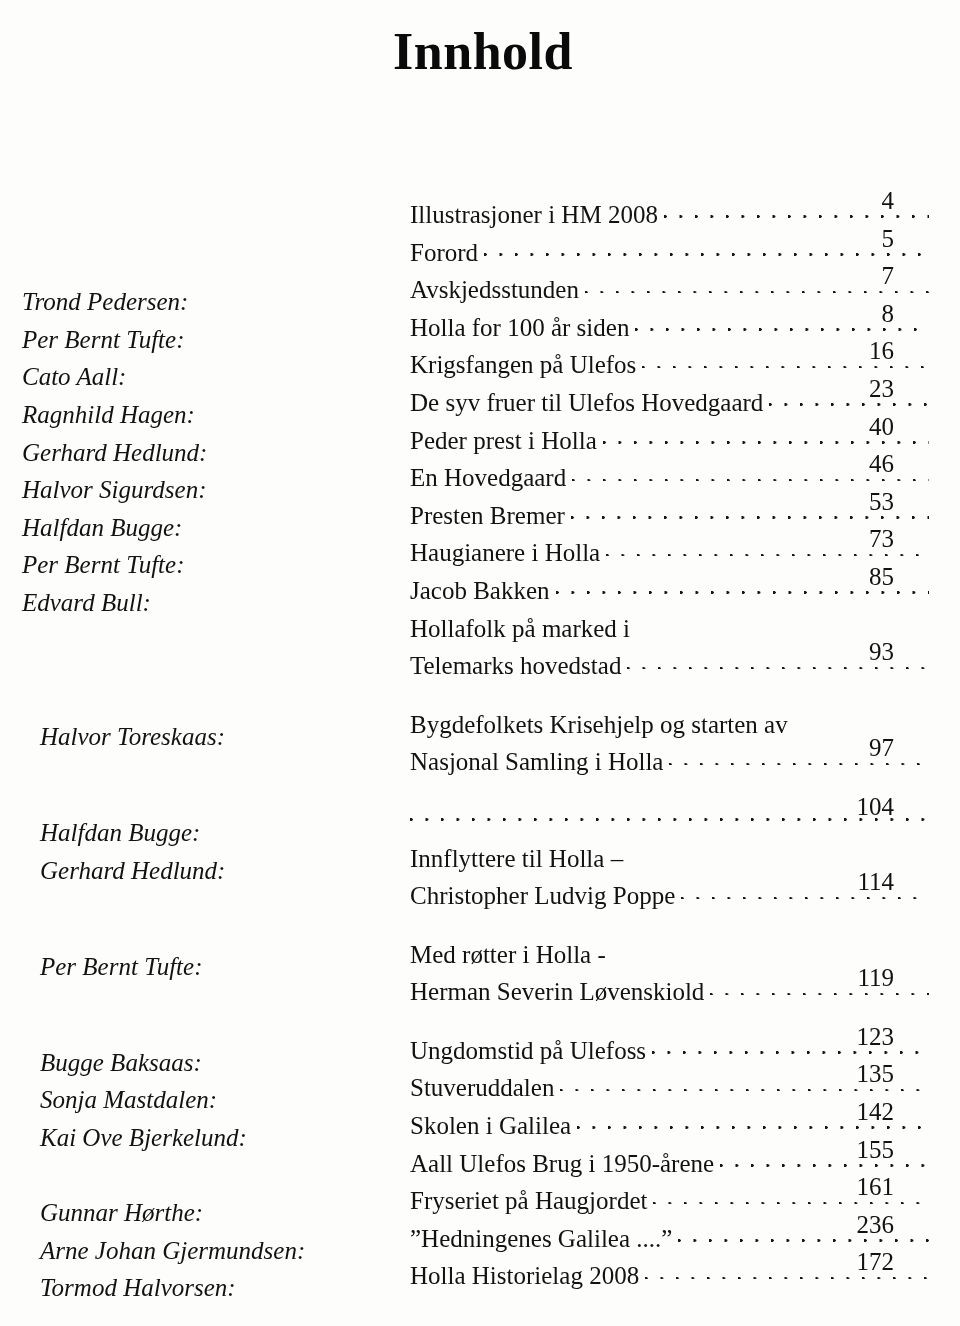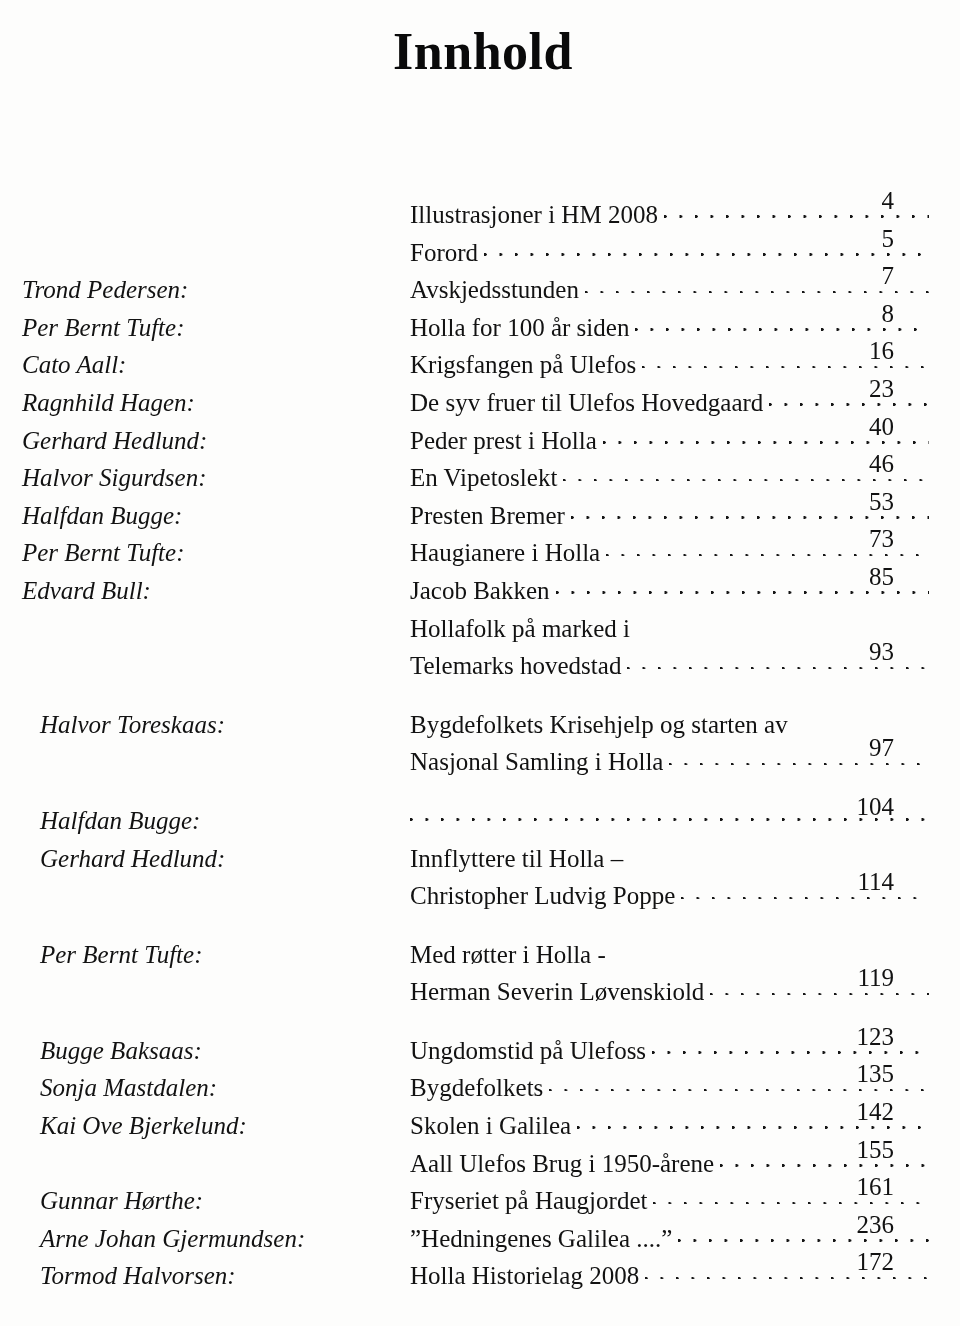--- a/index.html
+++ b/index.html
@@ -45,21 +45,21 @@
   .toc-row {
     position: relative;
     height: 37.6px;
     width: 960px;
   }
   .toc-row.gap-sm { height: 21px; }
 
   .author {
     position: absolute;
     left: 22px;
-    top: 2px;
+    top: 14px;
     width: 330px;
     font-style: italic;
     font-size: 25px;
     line-height: 33px;
     white-space: nowrap;
     color: #121212;
   }
   .author.indent {
     left: 40px;
     font-family: Liberation Serif, serif;
@@ -196,21 +196,21 @@
             <span class="title-text">Peder prest i Holla</span>
             <span class="leader"></span>
           </div>
           <div class="pagenum">40</div>
         </div>
       </div>
       <div class="toc-row">
         <div class="author">Halvor Sigurdsen:</div>
         <div class="entry">
           <div class="entry-inner">
-            <span class="title-text">En Vipetoslekt</span>
+            <span class="title-text">En Hovedgaard</span>
             <span class="leader"></span>
           </div>
           <div class="pagenum">46</div>
         </div>
       </div>
       <div class="toc-row">
         <div class="author">Halfdan Bugge:</div>
         <div class="entry">
           <div class="entry-inner">
             <span class="title-text">Presten Bremer</span>
@@ -339,21 +339,21 @@
             <span class="title-text">Ungdomstid på Ulefoss</span>
             <span class="leader"></span>
           </div>
           <div class="pagenum">123</div>
         </div>
       </div>
       <div class="toc-row">
         <div class="author indent">Sonja Mastdalen:</div>
         <div class="entry">
           <div class="entry-inner">
-            <span class="title-text">Bygdefolkets</span>
+            <span class="title-text">Stuveruddalen</span>
             <span class="leader"></span>
           </div>
           <div class="pagenum">135</div>
         </div>
       </div>
       <div class="toc-row">
         <div class="author indent">Kai Ove Bjerkelund:</div>
         <div class="entry">
           <div class="entry-inner">
             <span class="title-text">Skolen i Galilea</span>

